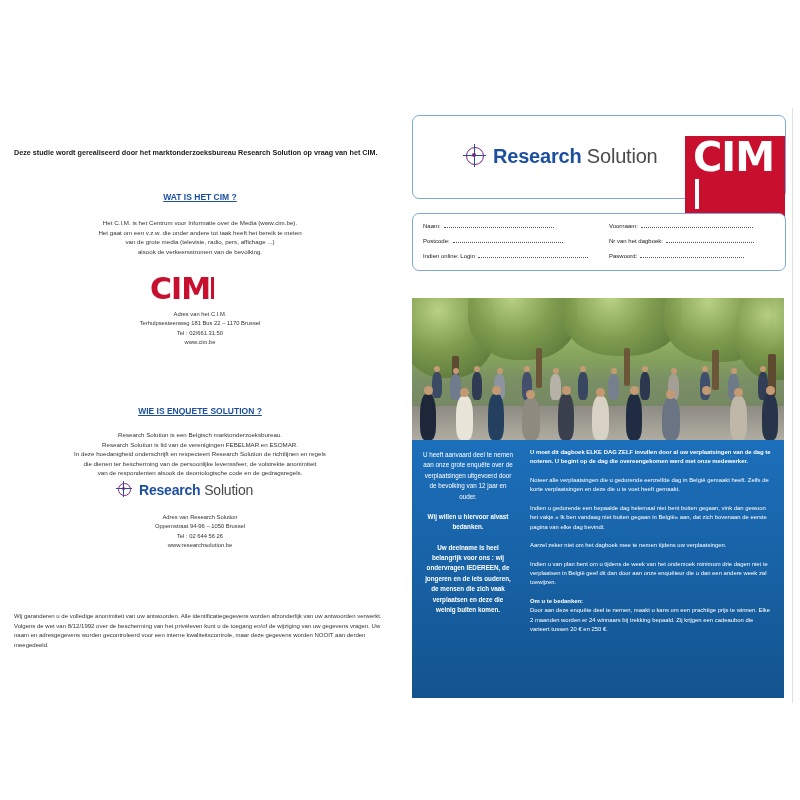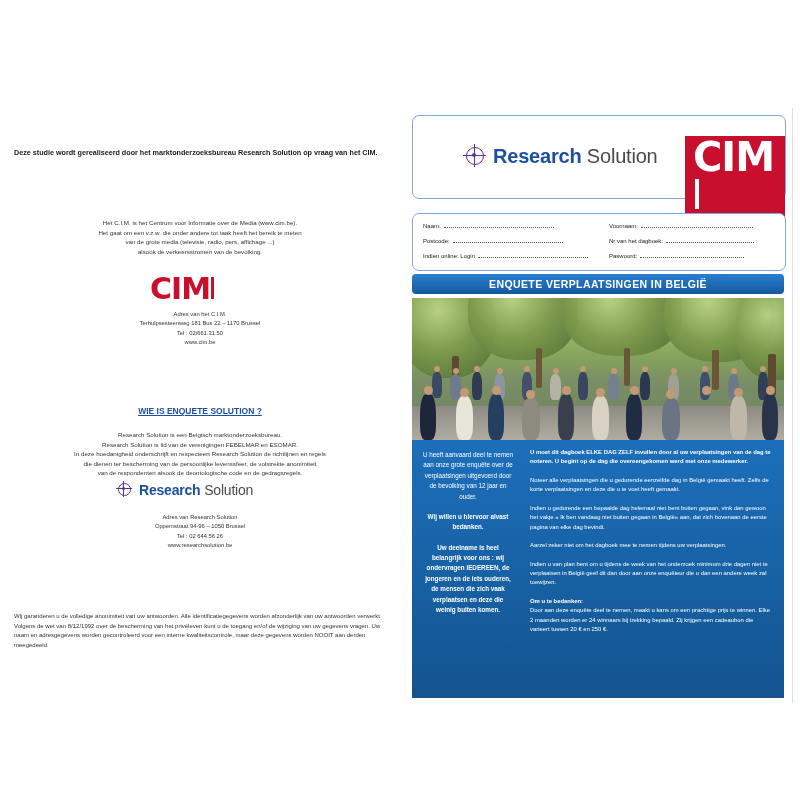--- a/index.html
+++ b/index.html
@@ -351,20 +351,21 @@
     z-index: -1;
   }
 </style>
 </head>
 <body>
 
 <div class="left-page">
 
   <div class="lp-headline">Deze studie wordt gerealiseerd door het marktonderzoeksbureau Research Solution op vraag van het CIM.</div>
 
+  <div class="lp-title" id="lp-title-cim">WAT IS HET CIM ?</div>
   <div class="lp-para" id="lp-cim-text" style="white-space:pre-line;">Het C.I.M. is het Centrum voor Informatie over de Media (www.cim.be).
 Het gaat om een v.z.w. die onder andere tot taak heeft het bereik te meten
 van de grote media (televisie, radio, pers, affichage ...)
 alsook de verkeersstromen van de bevolking.</div>
 
   <div class="cim-logo" id="lp-cim-logo">
     <span>CIM</span><span class="bar"></span>
   </div>
 
   <div class="lp-addr" id="lp-cim-addr">
@@ -440,21 +441,20 @@
     <div class="form-row" id="fr-login">
       <span class="form-label">Indien online: Login</span>
       <span class="dots"></span>
     </div>
     <div class="form-row" id="fr-pass">
       <span class="form-label">Paswoord:</span>
       <span class="dots"></span>
     </div>
   </div>
 
-  <div class="rp-banner">ENQUETE VERPLAATSINGEN IN BELGIË</div>
 
   <div class="rp-photo" title="">
     <div class="photo-sky"></div>
 
     <div class="tree" style="left:-12px; top:-24px; width:96px; height:104px;"></div>
     <div class="tree" style="left:56px; top:-34px; width:110px; height:96px;"></div>
     <div class="tree" style="left:150px; top:-30px; width:120px; height:88px;"></div>
     <div class="tree" style="left:252px; top:-28px; width:110px; height:92px;"></div>
     <div class="tree" style="left:324px; top:-18px; width:80px; height:100px;"></div>
     <div class="trunk" style="left:40px; top:58px; width:7px; height:40px; background:#5d4a31;"></div>

